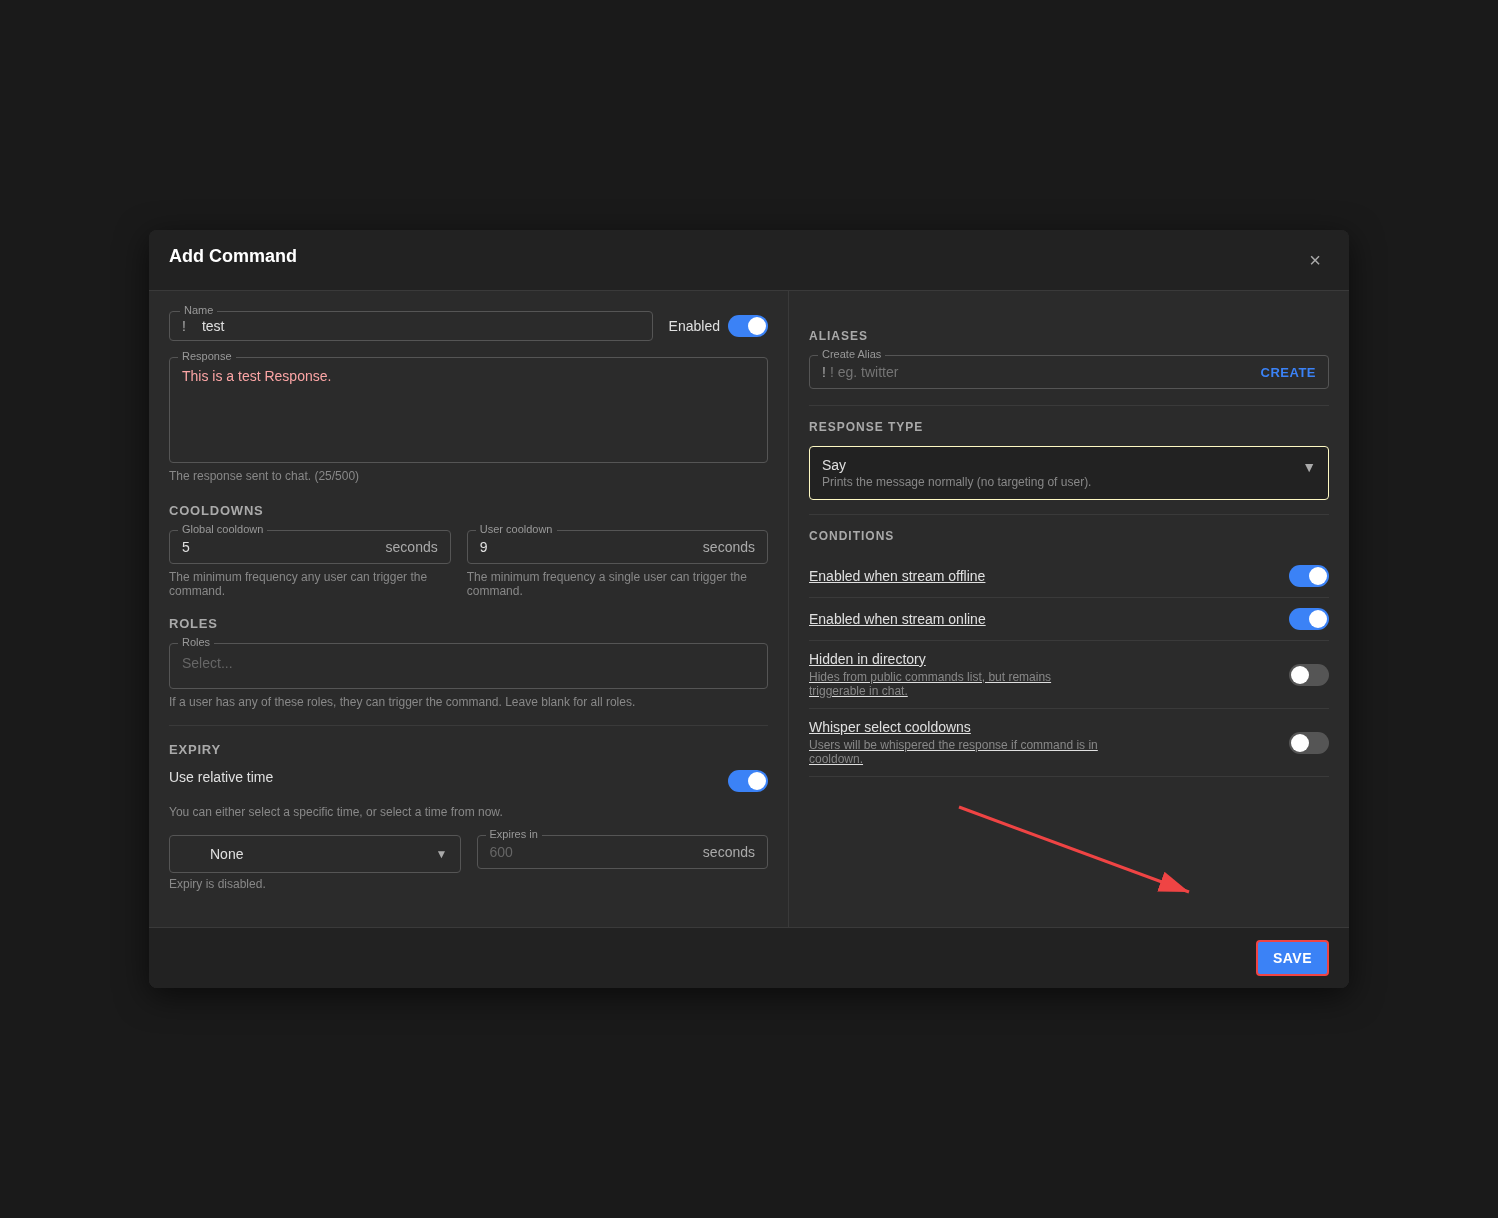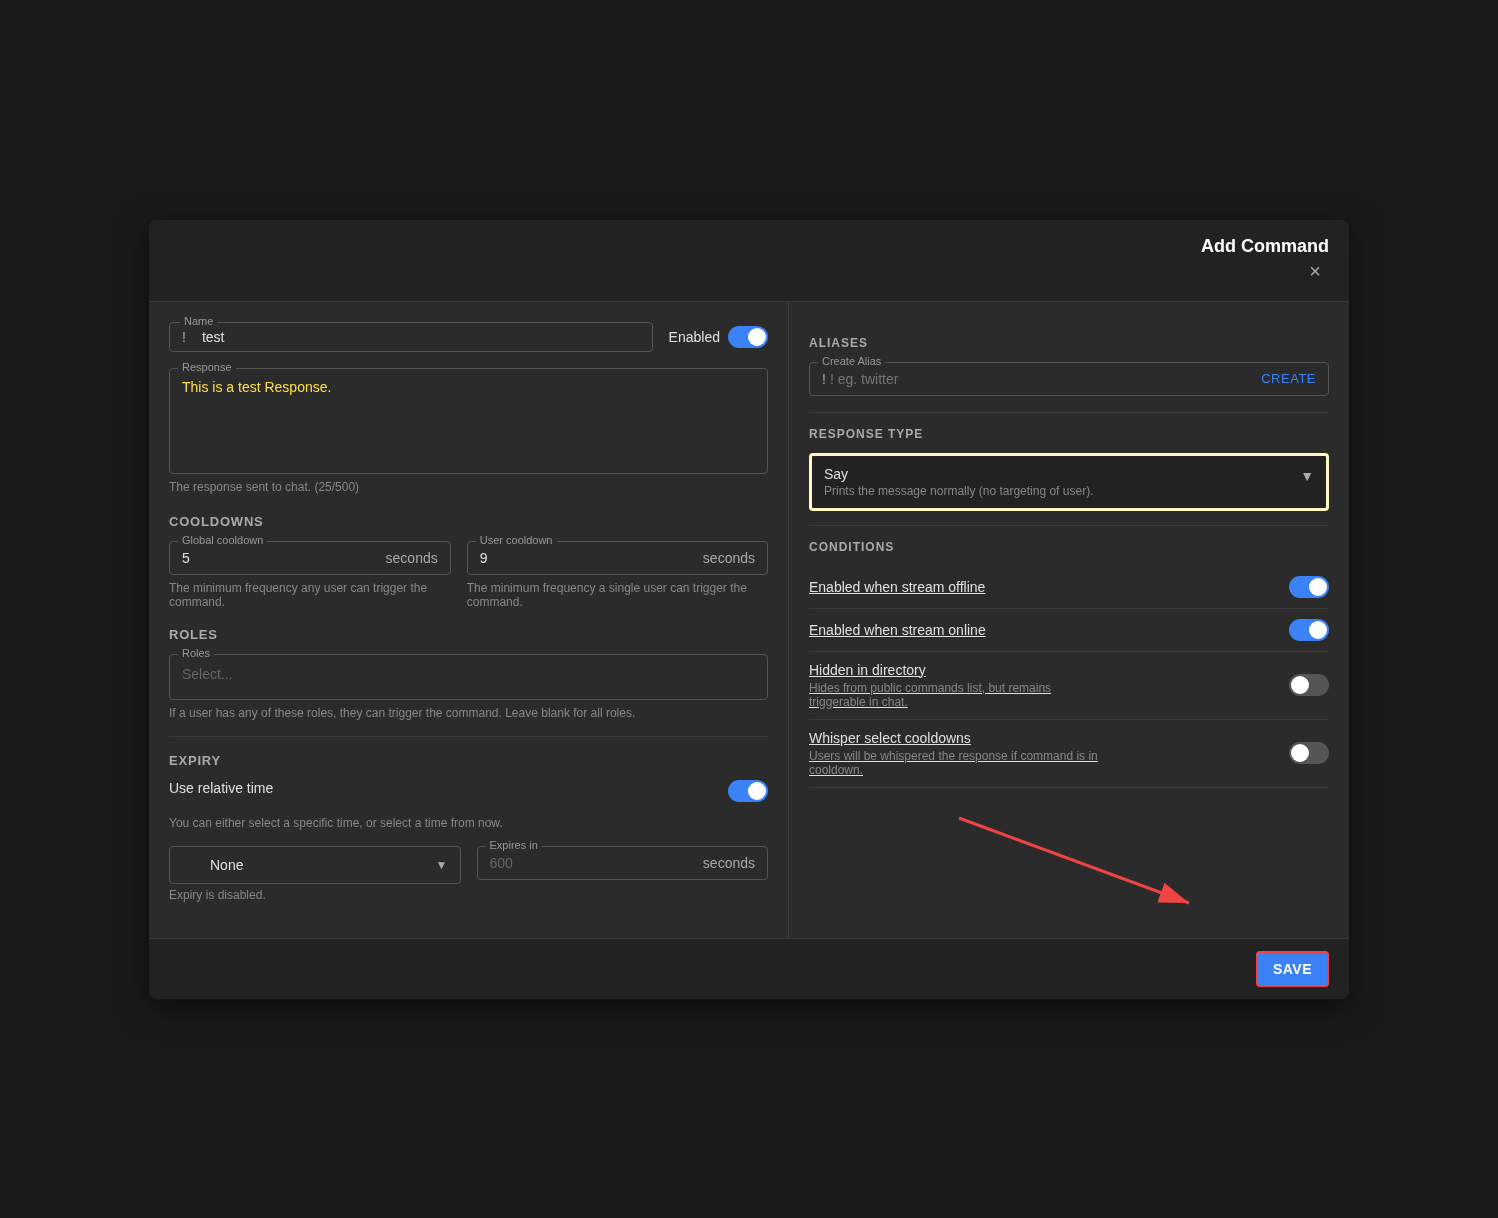--- a/index.html
+++ b/index.html
@@ -18,23 +18,22 @@
       width: 1200px;
       max-width: 98vw;
       box-shadow: 0 8px 32px rgba(0,0,0,0.6);
       overflow: hidden;
     }
     .modal-header {
       background: #222;
       padding: 16px 20px;
       display: flex;
       justify-content: space-between;
-      align-items: flex-end;
+      align-items: flex-start;
       border-bottom: 1px solid #3a3a3a;
-      flex-direction: column;
     }
     .modal-title {
       font-size: 18px;
       font-weight: 600;
       color: #fff;
     }
     .close-btn {
       background: none;
       border: none;
       color: #aaa;
@@ -137,21 +136,21 @@
       position: absolute;
       top: -8px;
       left: 8px;
       background: #2b2b2b;
       padding: 0 4px;
     }
     .response-textarea {
       background: transparent;
       border: none;
       outline: none;
-      color: #fde047;
+      color: #fca5a5;
       font-size: 14px;
       width: 100%;
       resize: none;
       height: 80px;
       font-family: inherit;
     }
     .hint-text {
       font-size: 12px;
       color: #888;
       margin-bottom: 16px;
@@ -327,28 +326,28 @@
       outline: none;
       color: #666;
       font-size: 14px;
       flex: 1;
     }
     .create-btn {
       background: transparent;
       border: none;
       color: #3b82f6;
       font-size: 13px;
-      font-weight: 400;
+      font-weight: 700;
       cursor: pointer;
       letter-spacing: 0.5px;
     }
     .response-type-select {
       width: 100%;
       background: #222;
-      border: 3px solid #fef9c3;
+      border: 1px solid #fef9c3;
       border-radius: 4px;
       padding: 10px 12px;
       margin-bottom: 6px;
       position: relative;
       cursor: pointer;
     }
     .response-type-inner {
       display: flex;
       justify-content: space-between;
       align-items: flex-start;

